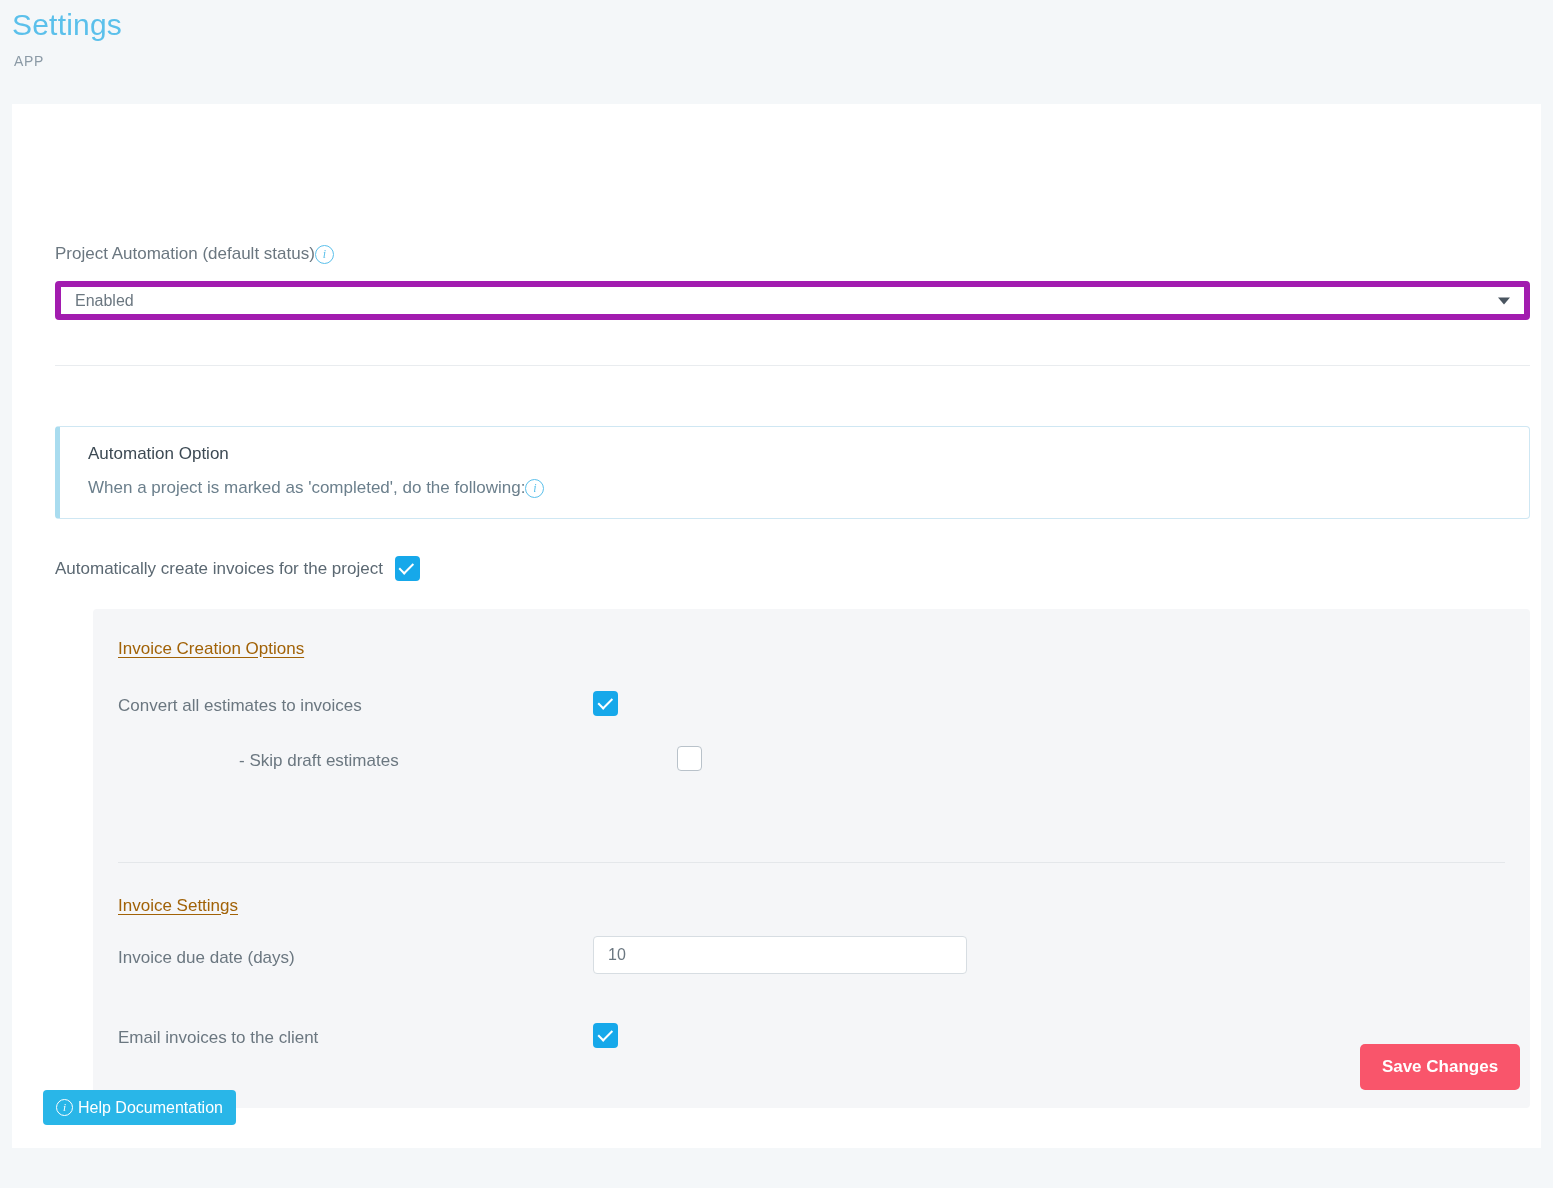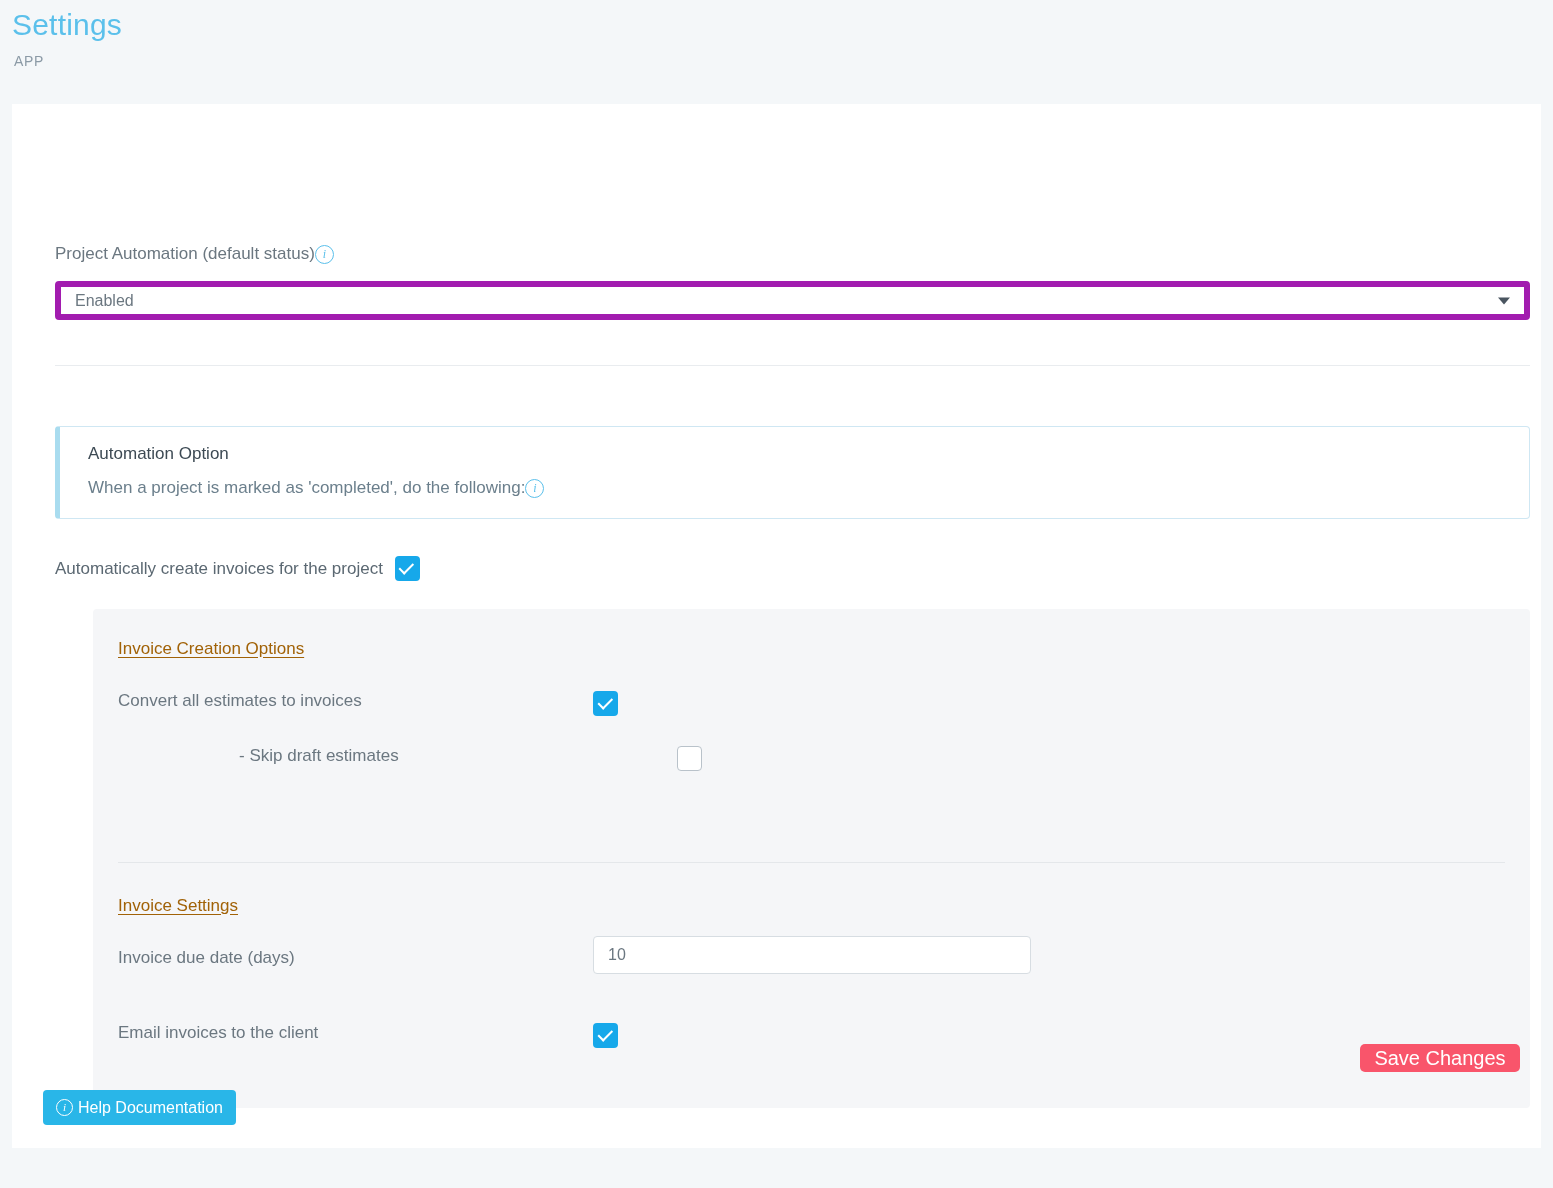--- a/index.html
+++ b/index.html
@@ -97,39 +97,40 @@
   
   .panel {
     position: absolute; left: 81px; top: 505px;
     width: 1437px; height: 499px;
     background: #f5f6f8; border-radius: 4px;
   }
   .panel-heading {
     position: absolute; font-size: 17px; color: #a16207;
     text-decoration: underline; text-underline-offset: 3px;
   }
-  .opt-row { position: absolute; display: flex; align-items: flex-start; }
+  .opt-row { position: absolute; display: flex; align-items: flex-end; }
   .opt-label { font-size: 17px; color: #6b7780; }
   .panel-hr { position: absolute; left: 25px; top: 253px; width: 1387px; height: 1px; background: #e4e7ea; }
 
   .num-input {
     position: absolute; left: 500px; top: 327px;
-    width: 438px; height: 38px;
+    width: 374px; height: 38px;
     background: #fff; border: 1px solid #d7dde2; border-radius: 4px;
     display: flex; align-items: center;
   }
   .num-input span { margin-left: 14px; font-size: 16px; color: #6b7780; }
 
   
   .save-btn {
     position: absolute; left: 1360px; top: 1044px;
-    width: 160px; height: 28px;
+    width: 160px; height: 46px;
     background: #f9556b; border: none; border-radius: 5px;
-    color: #fff; font-size: 20px; font-family: "Liberation Sans", sans-serif;
+    color: #fff; font-size: 17px; font-family: "Liberation Sans", sans-serif;
     cursor: pointer;
+    font-weight: bold;
   }
   .help-btn {
     position: absolute; left: 43px; top: 1090px;
     height: 35px; padding: 0 13px;
     background: #29b6e8; border: none; border-radius: 4px;
     color: #fff; font-size: 16px; font-family: "Liberation Sans", sans-serif;
     display: flex; align-items: center; gap: 5px; cursor: pointer;
   }
   .info-icon-white {
     display: inline-flex; align-items: center; justify-content: center;

